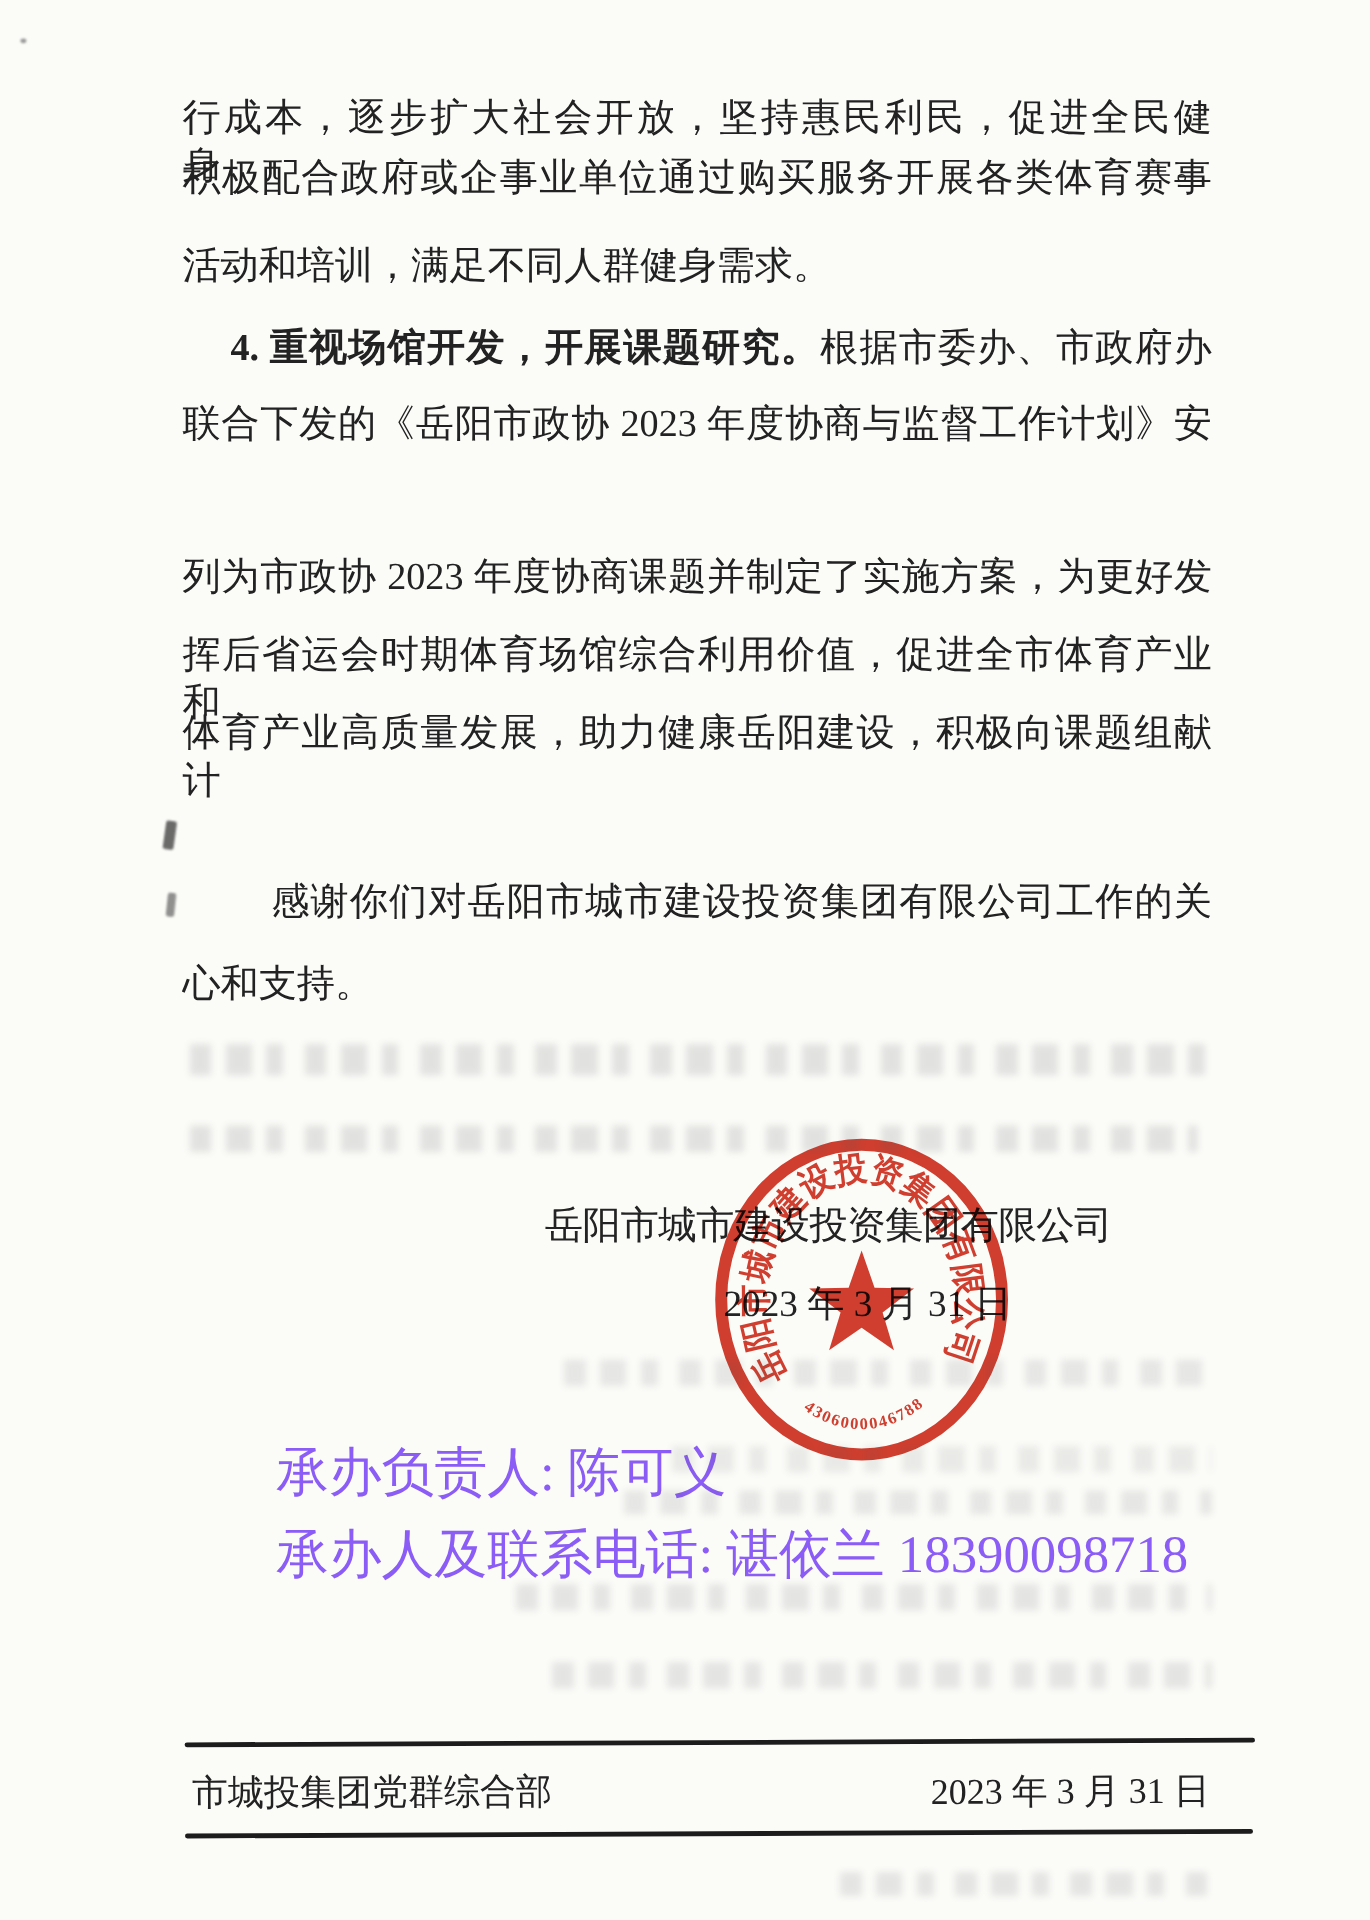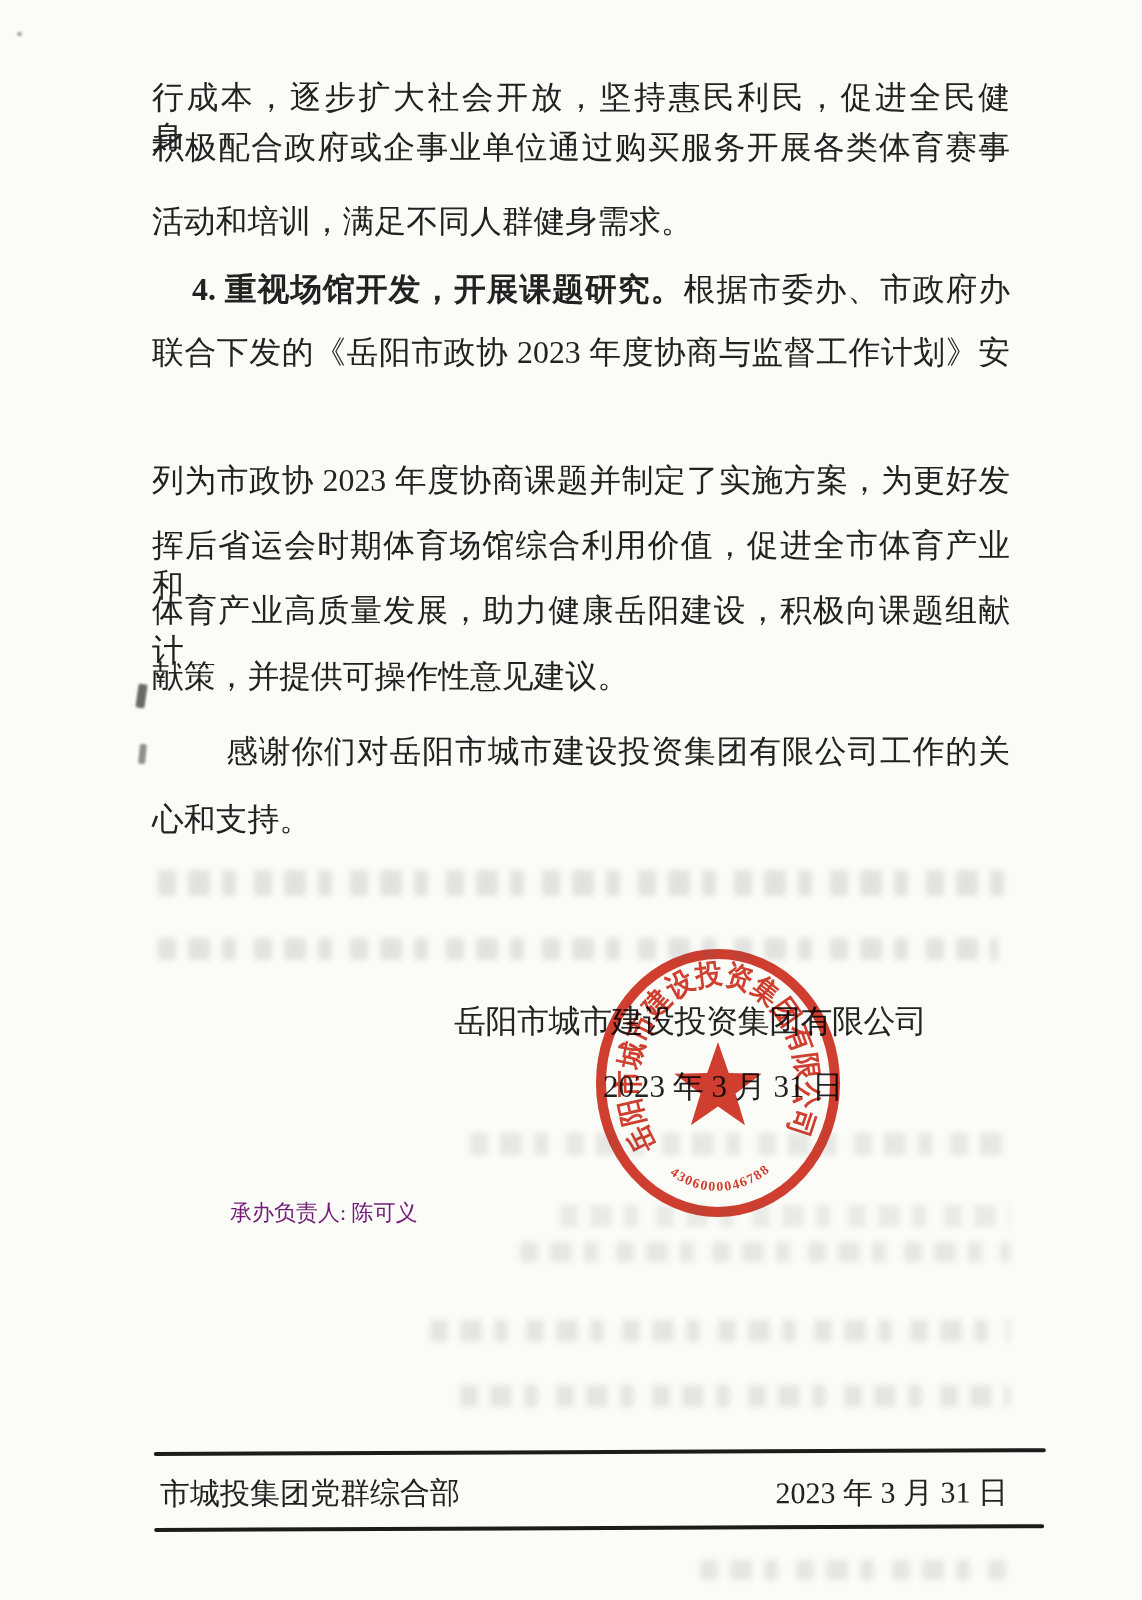--- a/index.html
+++ b/index.html
@@ -33,21 +33,21 @@
     position:absolute;left:454px;top:1000px;
     font-size:32px;letter-spacing:-0.5px;color:#232323;white-space:nowrap;
   }
   .sign-date{
     position:absolute;left:598px;top:1066px;width:250px;
     font-size:31px;text-align:center;color:#232323;white-space:nowrap;
   }
   
   .contact{
     position:absolute;left:230px;
-    font-size:22px;color:#701a75;white-space:nowrap;
+    font-size:44px;color:#8b5cf6;white-space:nowrap;
   }
   .contact.c1{top:1198px;}
   .contact.c2{top:1266px;}
   
   .seal{
     position:absolute;left:0;top:0;width:1142px;height:1600px;
     mix-blend-mode:multiply;opacity:.92;
     filter:blur(.3px) saturate(1.05);
     pointer-events:none;
   }
@@ -86,28 +86,28 @@
 <div class="page">
 
   <div class="bline just" style="top:78px">行成本，逐步扩大社会开放，坚持惠民利民，促进全民健身。</div>
   <div class="bline just" style="top:128px">积极配合政府或企事业单位通过购买服务开展各类体育赛事</div>
   <div class="bline" style="top:202px">活动和培训，满足不同人群健身需求。</div>
   <div class="bline just ind1" style="top:270px"><span class="b">4. 重视场馆开发，开展课题研究。</span><span>根据市委办、市政府办</span></div>
   <div class="bline just" style="top:333px">联合下发的《岳阳市政协 2023 年度协商与监督工作计划》安</div>
   <div class="bline just" style="top:461px">列为市政协 2023 年度协商课题并制定了实施方案，为更好发</div>
   <div class="bline just" style="top:526px">挥后省运会时期体育场馆综合利用价值，促进全市体育产业和</div>
   <div class="bline just" style="top:591px">体育产业高质量发展，助力健康岳阳建设，积极向课题组献计</div>
-  <div class="bline" style="top:657px">献策，并提供可操作性意见建议。</div>
   <div class="bline just ind2" style="top:732px">感谢你们对岳阳市城市建设投资集团有限公司工作的关</div>
   <div class="bline" style="top:800px">心和支持。</div>
 
   <div class="sign-company">岳阳市城市建设投资集团有限公司</div>
   <div class="sign-date">2023 年 3 月 31 日</div>
 
   <div class="contact c1">承办负责人: 陈可义</div>
+  <div class="contact c2">承办人及联系电话: 谌依兰 18390098718</div>
 
   <svg class="seal" viewBox="0 0 1142 1600" aria-hidden="true">
     <ellipse cx="718" cy="1083" rx="117" ry="129" fill="none" stroke="#c9301f" stroke-width="10"></ellipse>
     <path d="M718,1042 L728.8,1073.1 L761.7,1073.8 L735.5,1093.7 L745,1125.2 L718,1106.4 L690.9,1125.2 L700.5,1093.7 L674.3,1073.8 L707.2,1073.1 Z" fill="#c9301f"></path>
     <path id="sealArc" d="M 656.7 1146.6 A 80 99 0 1 1 779.3 1146.6" fill="none"></path>
     <text font-size="29" fill="#c9301f">
       <textPath href="#sealArc" startOffset="0" textLength="400" lengthAdjust="spacingAndGlyphs">岳阳市城市建设投资集团有限公司</textPath>
     </text>
     <path id="sealNum" d="M 666.4 1171.5 A 90 108 0 0 0 769.6 1171.5" fill="none"></path>
     <text font-size="13.5" fill="#c9301f" letter-spacing="1.5">

